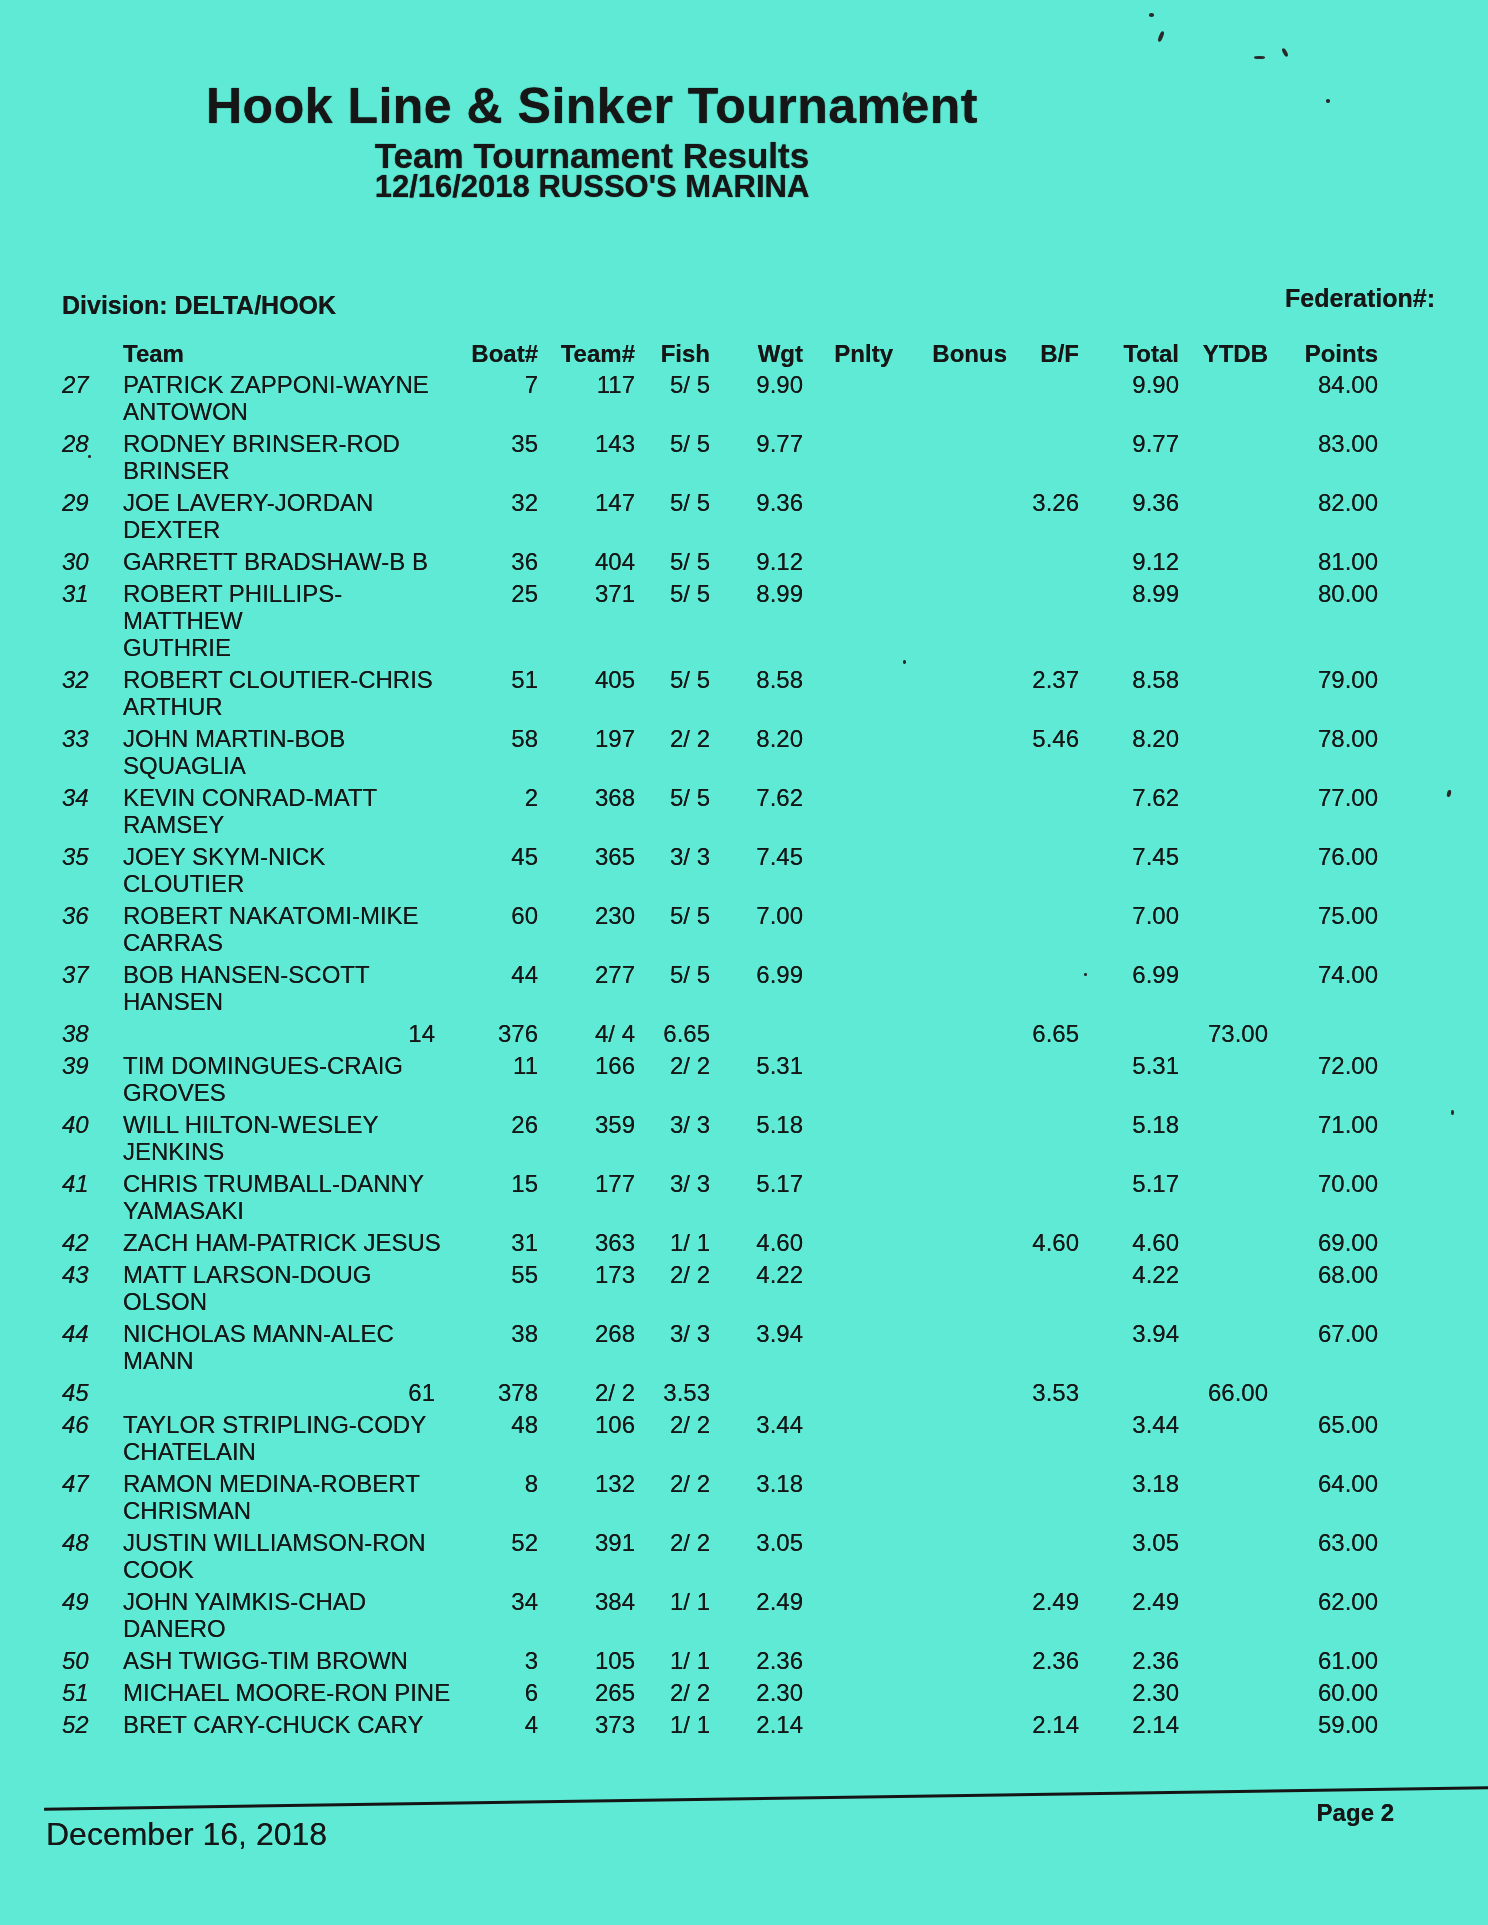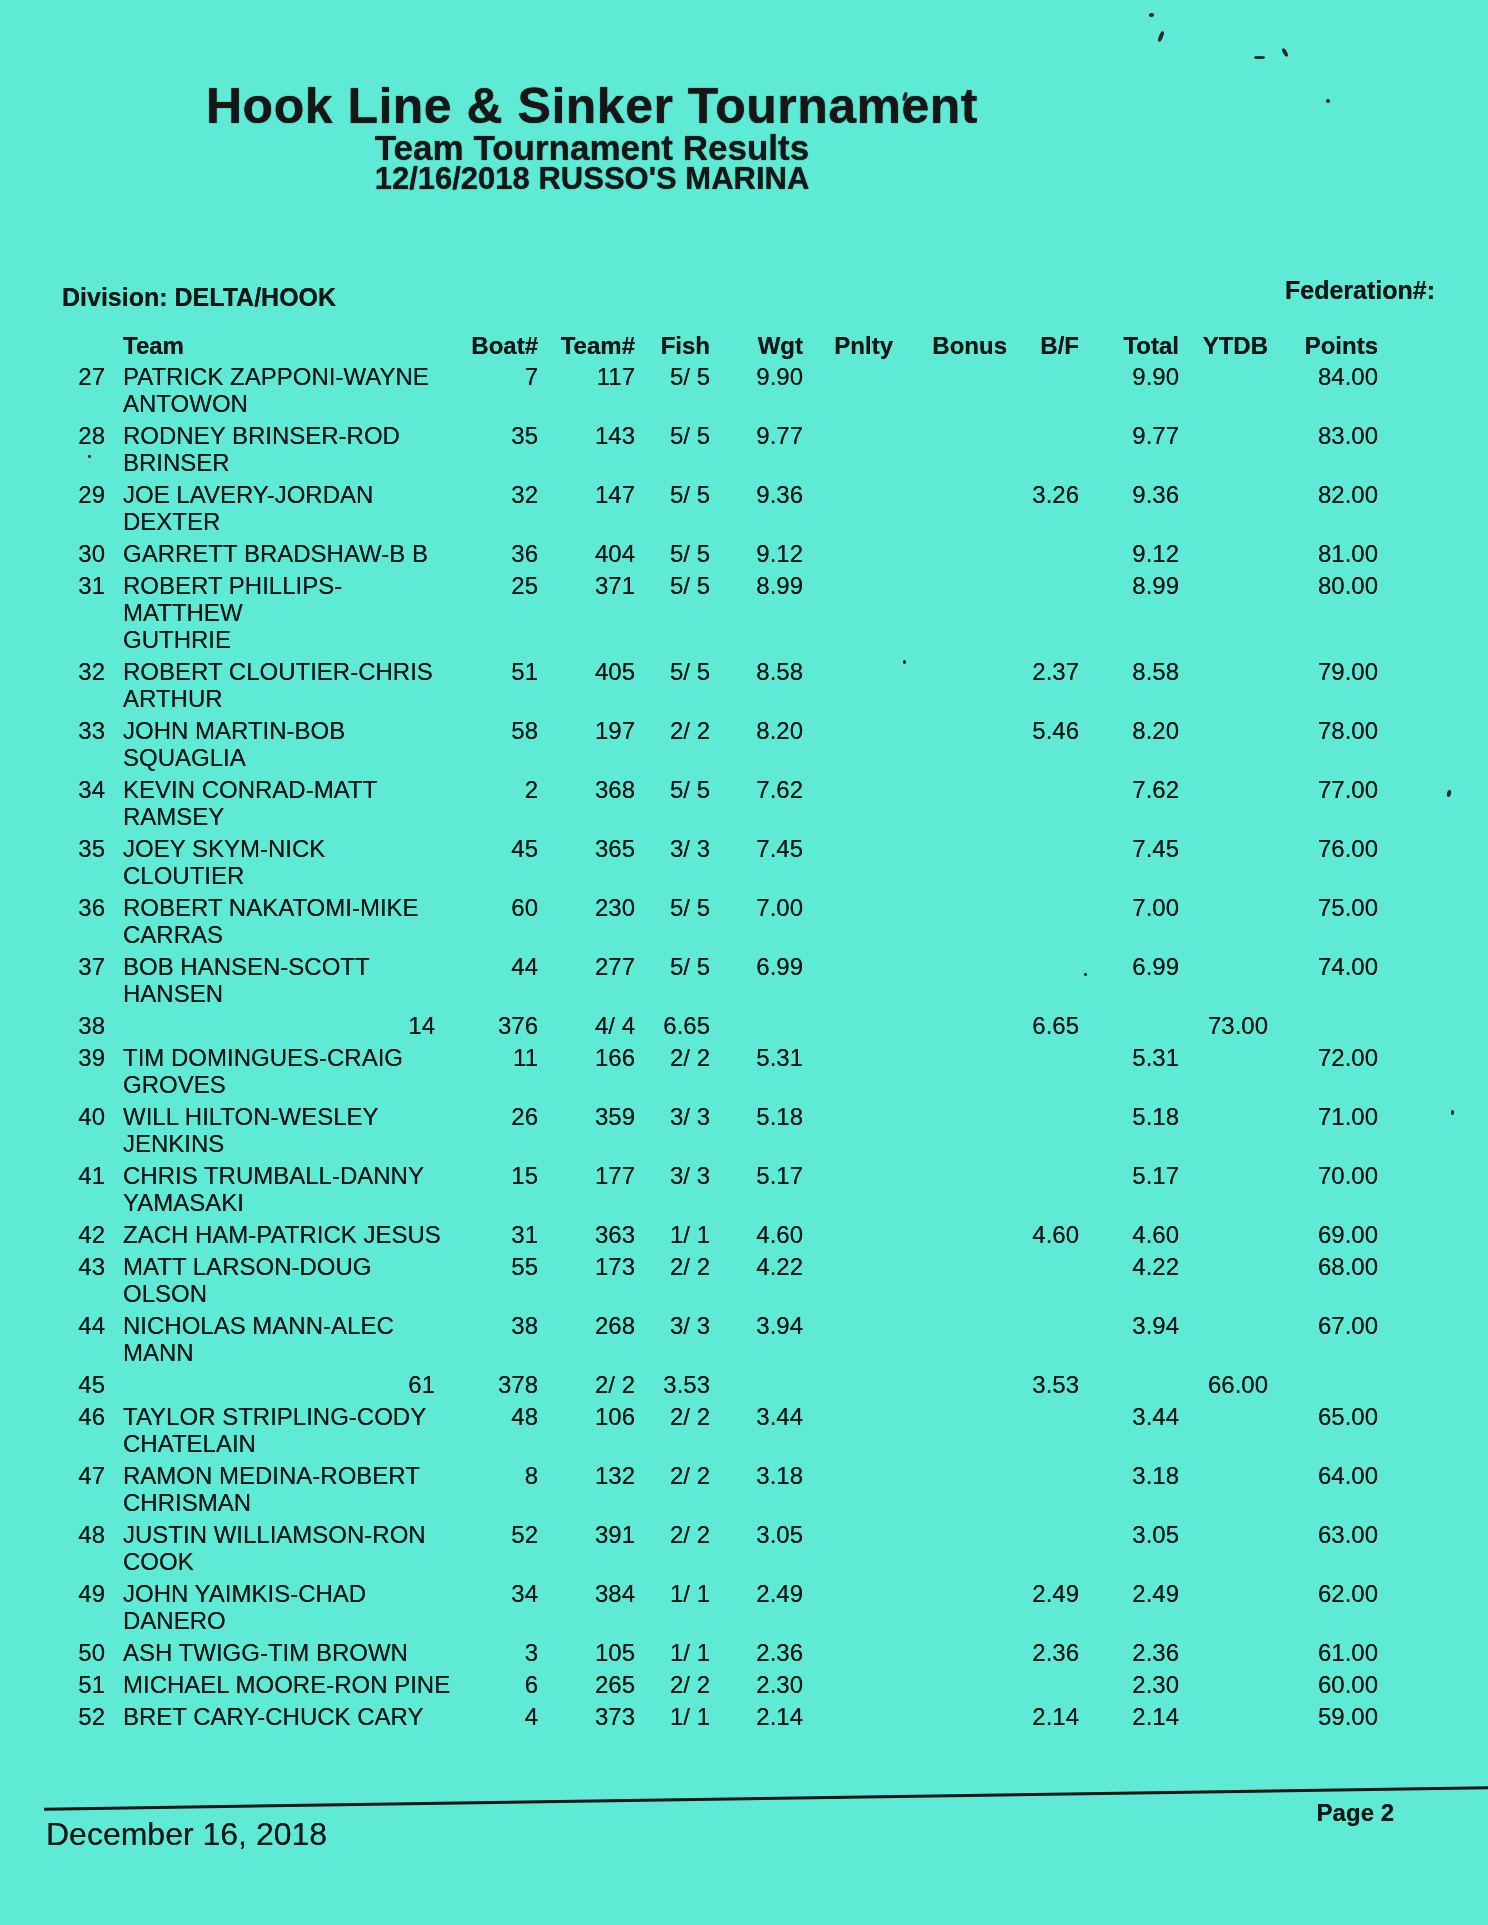--- a/index.html
+++ b/index.html
@@ -24,21 +24,21 @@
     font-size:50px;
     line-height:48px;
     font-weight:700;
     letter-spacing:0.5px;
     text-shadow:0 0 1px rgba(0,0,0,0.9);
   }
   .doc-subtitle{
     font-size:35px;
     line-height:32px;
     font-weight:700;
-    margin-top:2px;
+    margin-top:10px;
     text-shadow:0 0 1px rgba(0,0,0,0.85);
   }
   .doc-eventline{
     font-size:31px;
     line-height:30px;
     font-weight:700;
     text-shadow:0 0 1px rgba(0,0,0,0.85);
   }
   
   .meta-row{
@@ -52,21 +52,21 @@
   .federation{position:absolute;right:10px;top:-7px;}
   
   .results{margin:0 0 0 43px;width:1353px;}
   .grid{
     display:grid;
     grid-template-columns:62px 348px 103px 97px 75px 93px 90px 114px 72px 100px 89px 110px;
   }
   .c{font-size:24px;line-height:27px;}
   .hdr .c{font-weight:700;padding-bottom:4px;}
   .hdr{margin-top:19px;}
-  .c.rank{padding-left:19px;text-align:right;}
+  .c.rank{padding-left:19px;text-align:left;font-style:italic;}
   .c.team{padding-left:18px;text-align:left;white-space:pre-line;}
   .c.num{text-align:right;padding-right:18px;}
   .row{padding-bottom:5px;}
   
   .footer-line{
     position:absolute;
     left:44px;top:1797px;
     width:1446px;height:2.5px;
     background:#151515;
     transform:rotate(-0.85deg);

